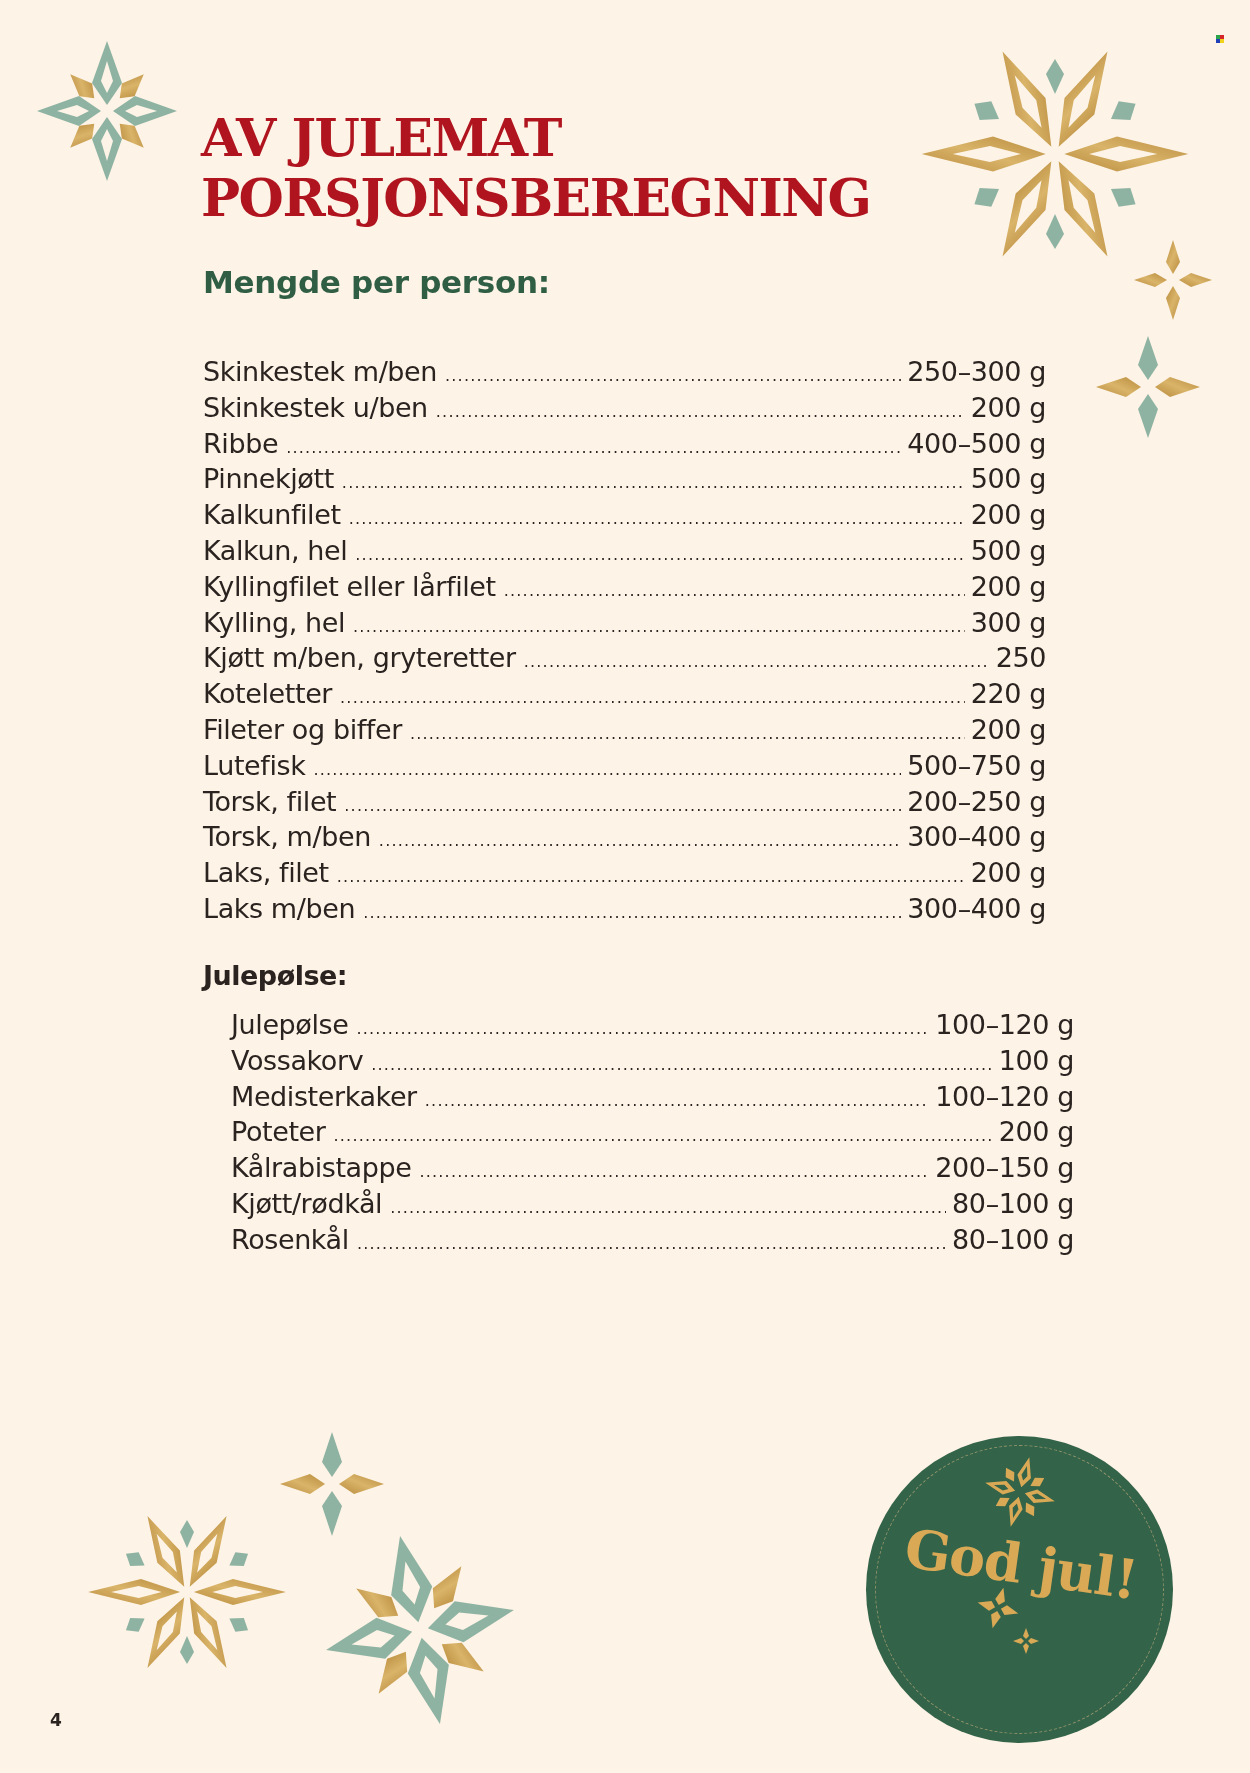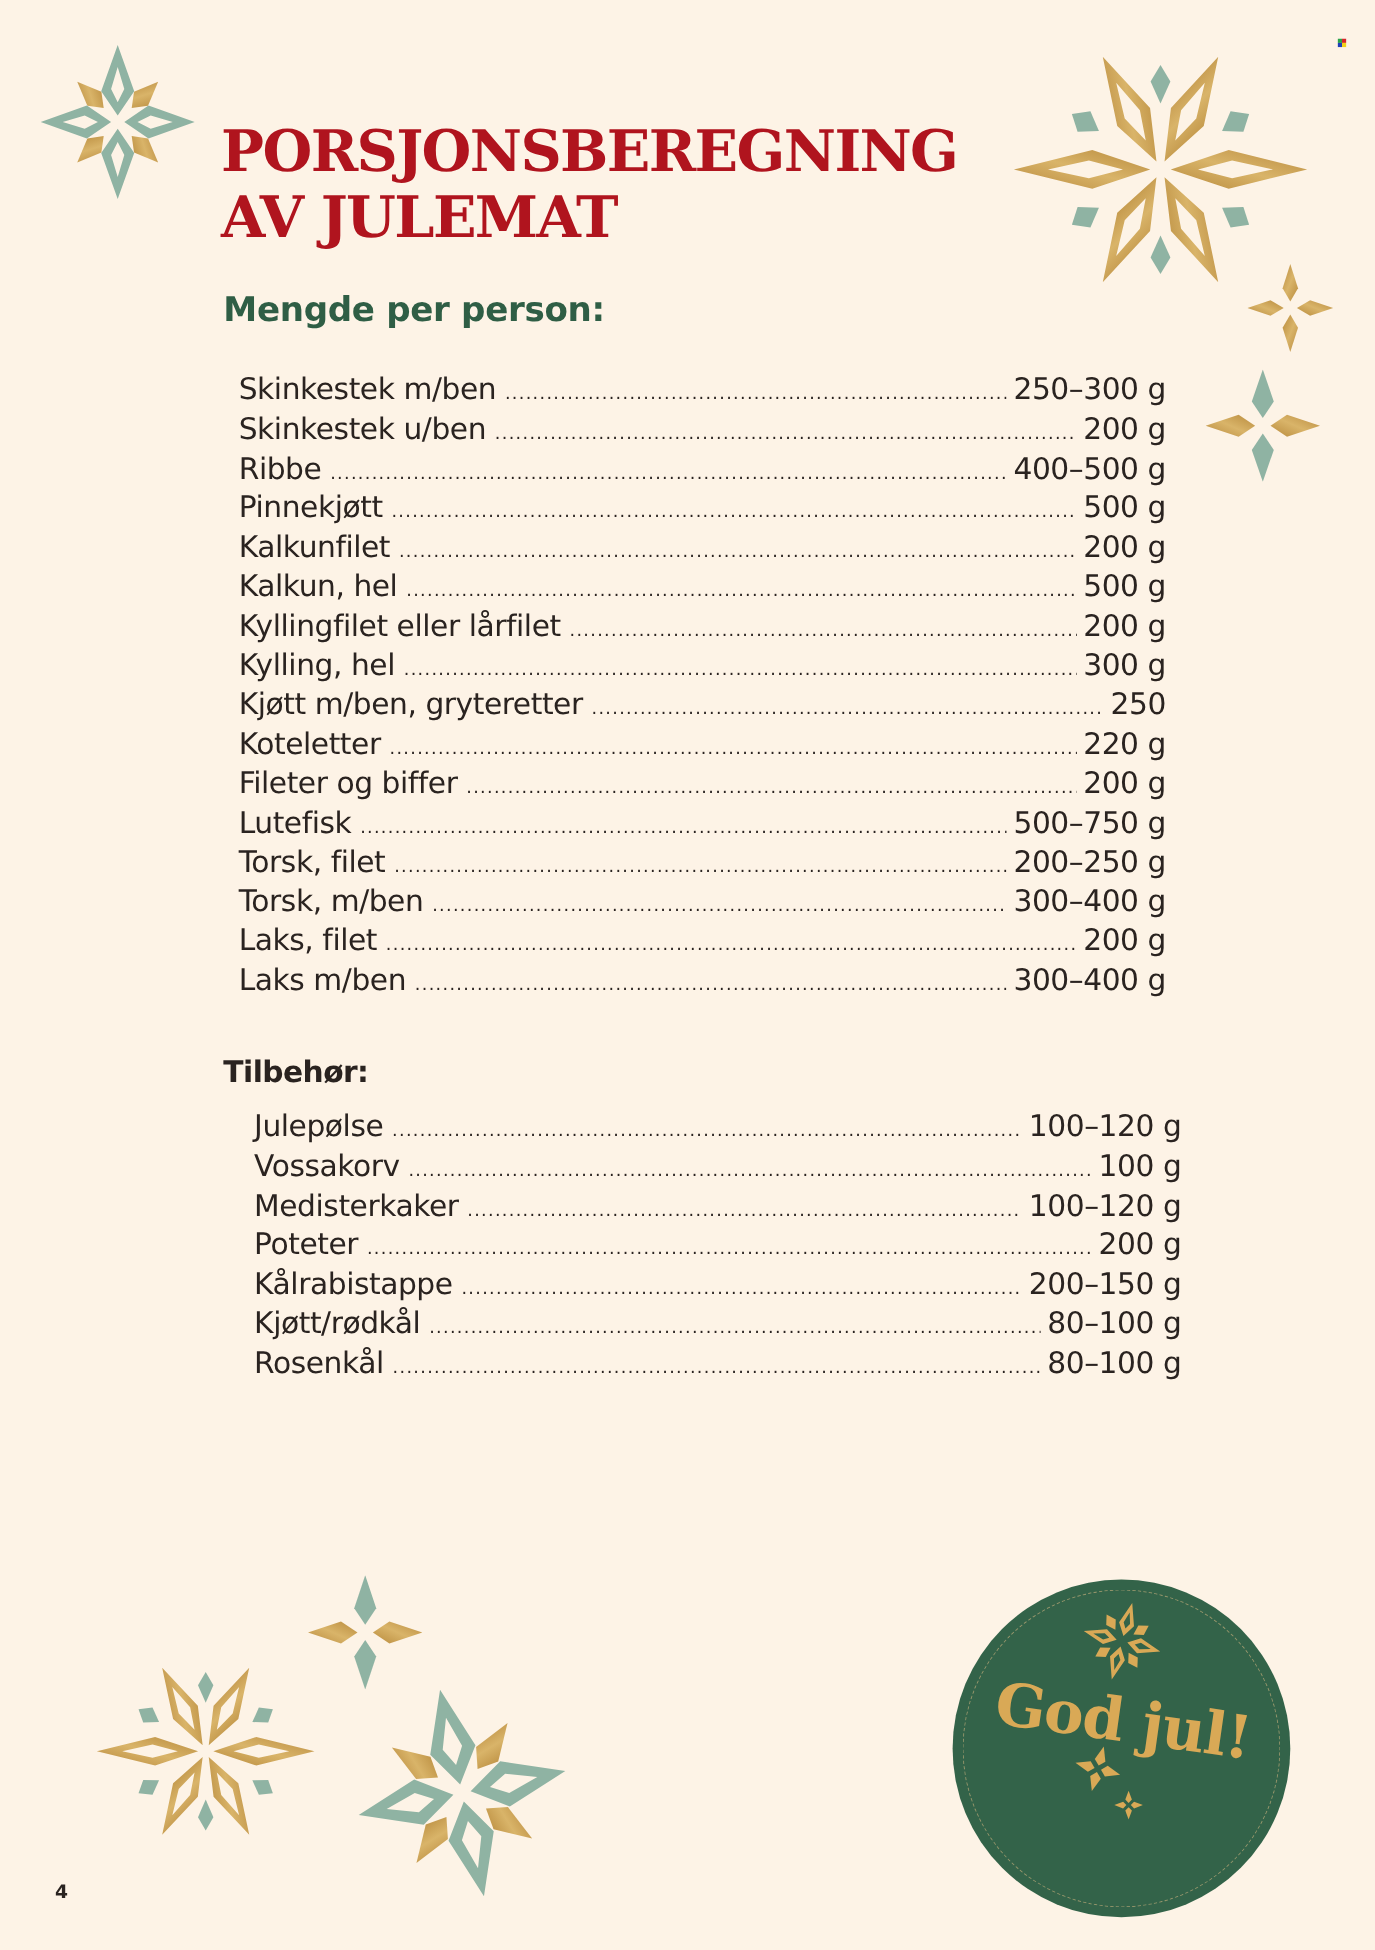--- a/index.html
+++ b/index.html
@@ -18,21 +18,21 @@
   .title span { display: block; }
   .heading {
     position: absolute; left: 203px; top: 264px; margin: 0;
     font-size: 31px; font-weight: bold; color: #2F5E45; letter-spacing: -0.3px;
   }
   .subheading {
     position: absolute; left: 203px; top: 960px; margin: 0;
     font-size: 27px; font-weight: bold; color: #2a2320; letter-spacing: -0.5px;
   }
   .list { position: absolute; left: 203px; width: 843px; margin: 0; padding: 0; list-style: none; }
-  .list.main { top: 337px; margin-left: 14px; }
+  .list.main { top: 354px; }
   .list.acc { top: 1007px; margin-left: 28px; }
   .row {
     display: flex; align-items: baseline; height: 35.8px;
     font-size: 27px; line-height: 35.8px; letter-spacing: -0.4px; white-space: nowrap;
   }
   .row .name { flex: none; }
   .row .dots {
     flex: 1 1 auto; overflow: hidden; margin: 0 6px 0 8px;
     color: #2a2320; font-size: 16px; letter-spacing: 1.2px;
   }
@@ -132,22 +132,22 @@
     <path d="M0,-51 L-10,-22 L0,-7 L10,-22 Z"></path>
     <path transform="rotate(180)" d="M0,-51 L-10,-22 L0,-7 L10,-22 Z"></path>
   </g>
   <g fill="url(#gold)">
     <path transform="rotate(90)" d="M0,-52 L-10,-22 L0,-7 L10,-22 Z"></path>
     <path transform="rotate(270)" d="M0,-52 L-10,-22 L0,-7 L10,-22 Z"></path>
   </g>
 </svg>
 
 <h1 class="title">
+  <span>AV JULEMAT</span>
   <span>PORSJONSBEREGNING</span>
-  <span>AV JULEMAT</span>
 </h1>
 
 <h2 class="heading">Mengde per person:</h2>
 <ul class="list main">
   <li class="row">
       <span class="name">Skinkestek m/ben</span>
       <span class="dots"></span>
       <span class="val">250–300 g</span>
     </li>
   <li class="row">
@@ -220,21 +220,21 @@
       <span class="dots"></span>
       <span class="val">200 g</span>
     </li>
   <li class="row">
       <span class="name">Laks m/ben</span>
       <span class="dots"></span>
       <span class="val">300–400 g</span>
     </li>
 </ul>
 
-<h3 class="subheading">Tilbehør:</h3>
+<h3 class="subheading">Julepølse:</h3>
 <ul class="list acc">
   <li class="row">
       <span class="name">Julepølse</span>
       <span class="dots"></span>
       <span class="val">100–120 g</span>
     </li>
   <li class="row">
       <span class="name">Vossakorv</span>
       <span class="dots"></span>
       <span class="val">100 g</span>

